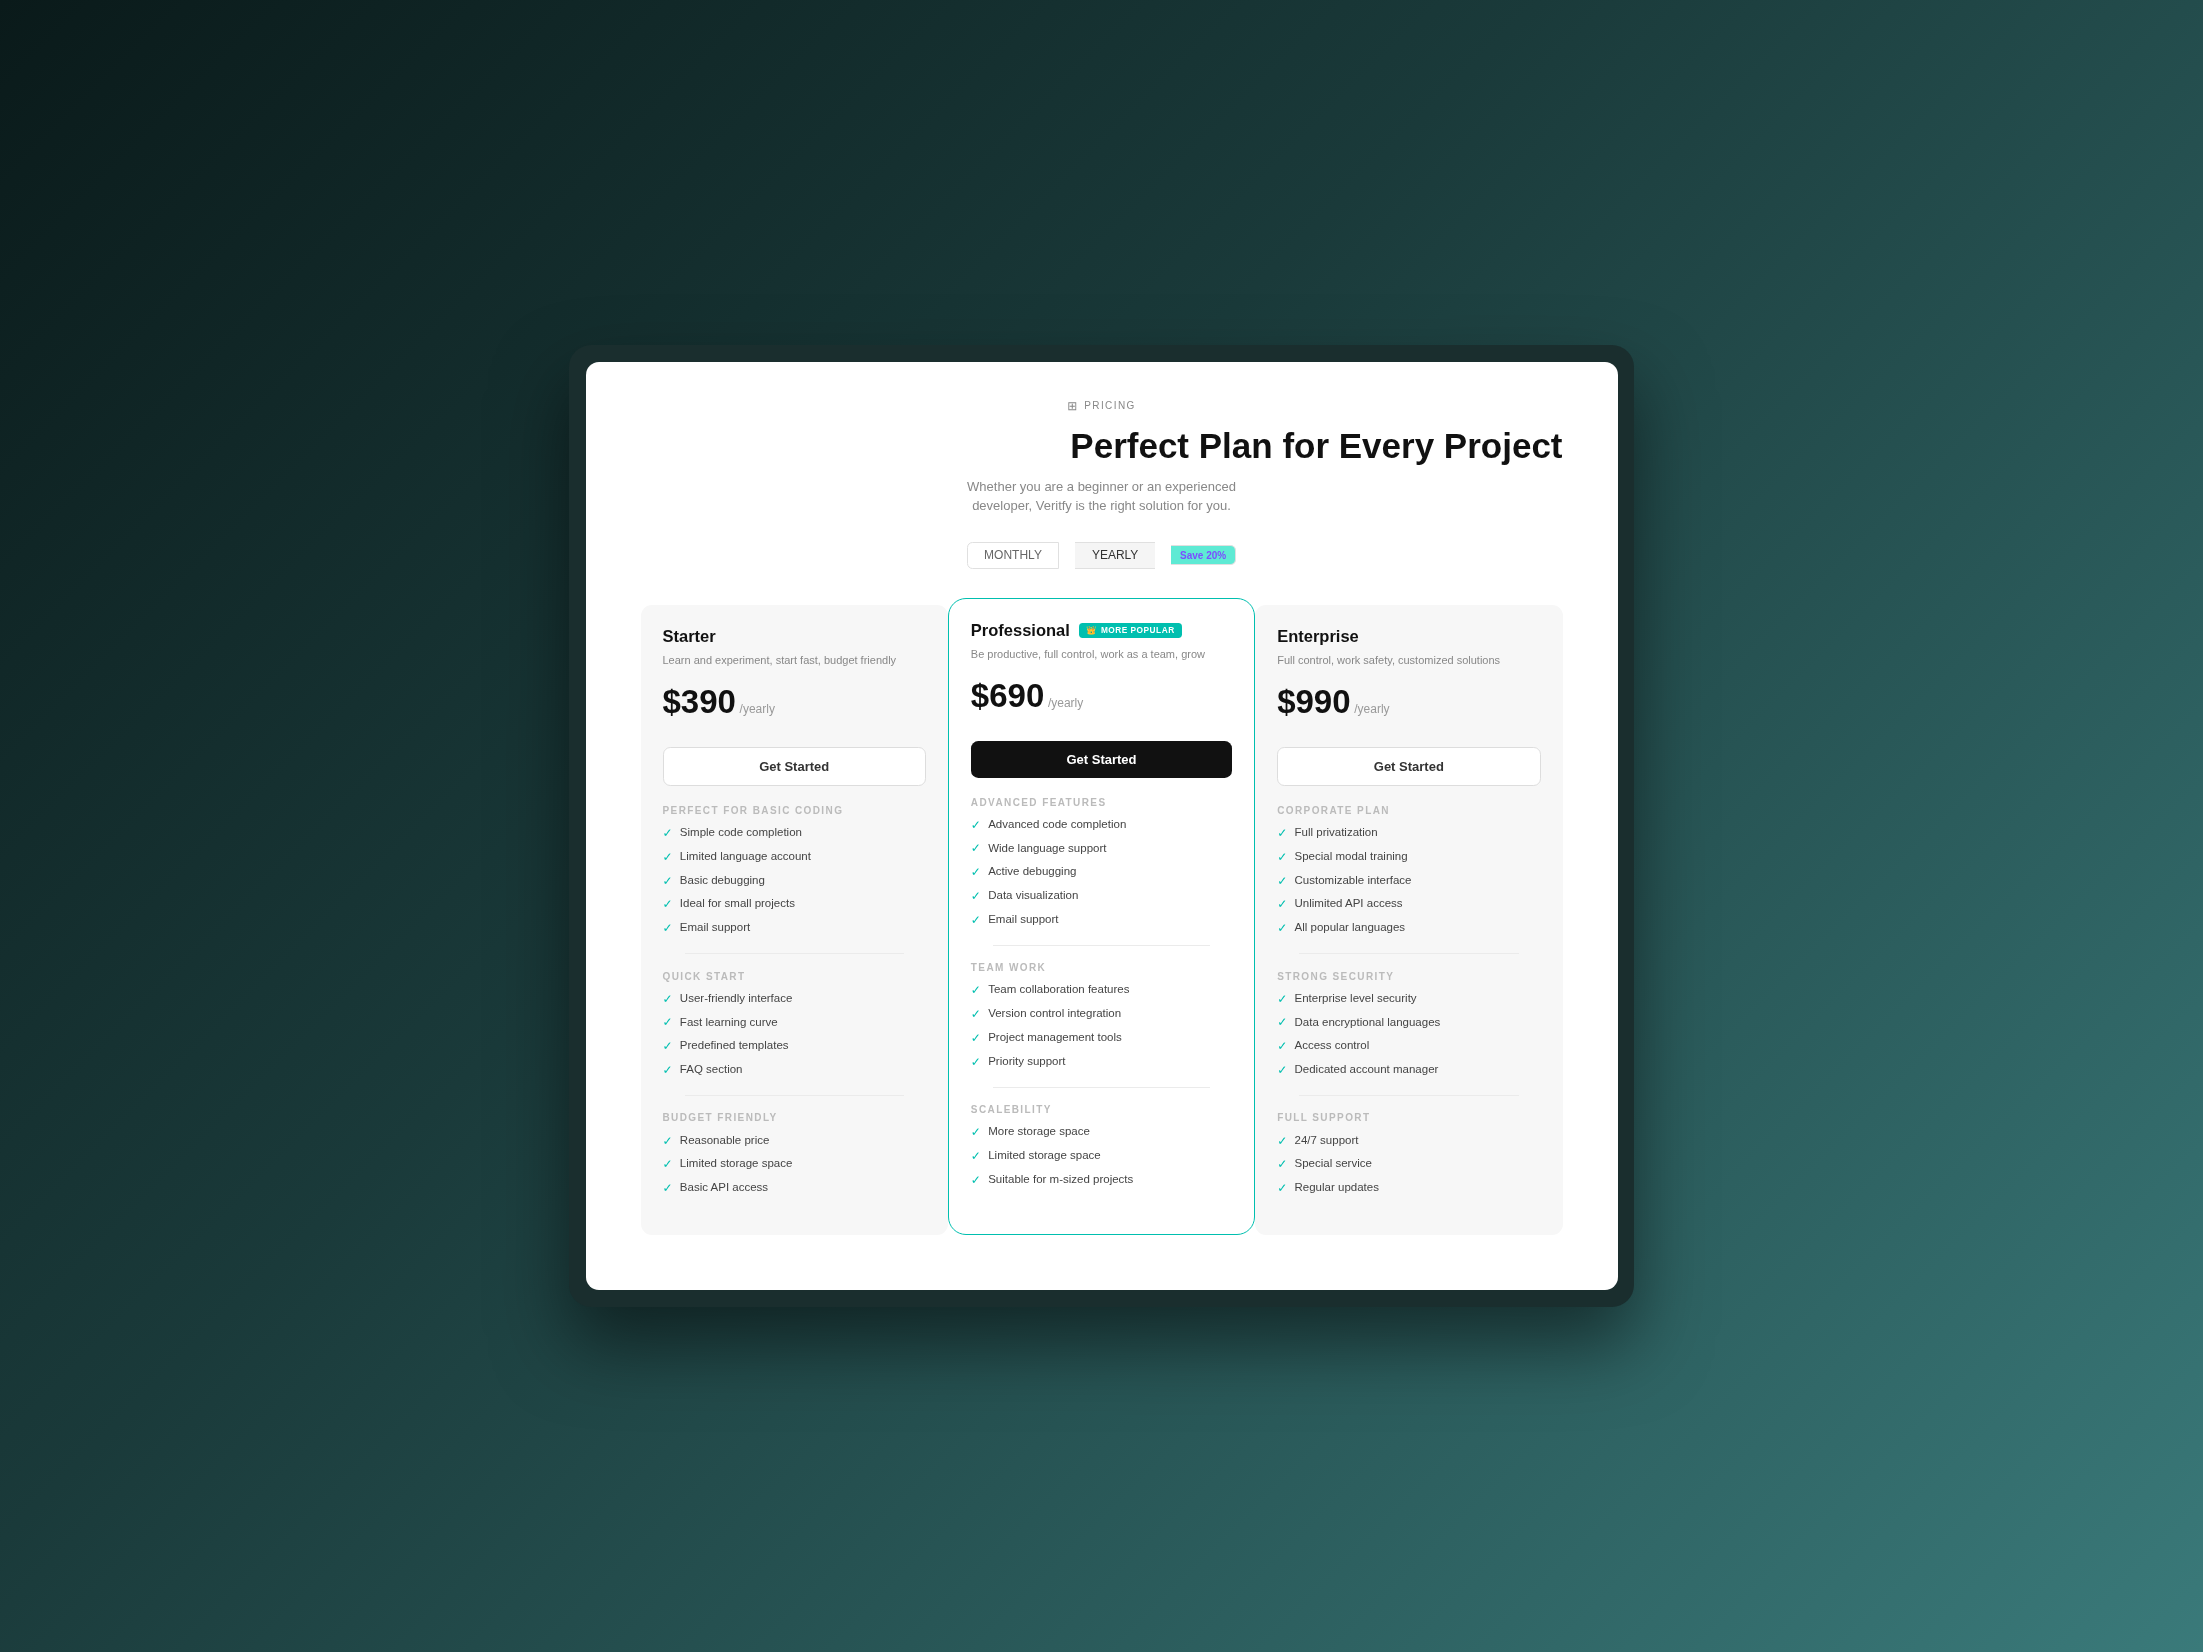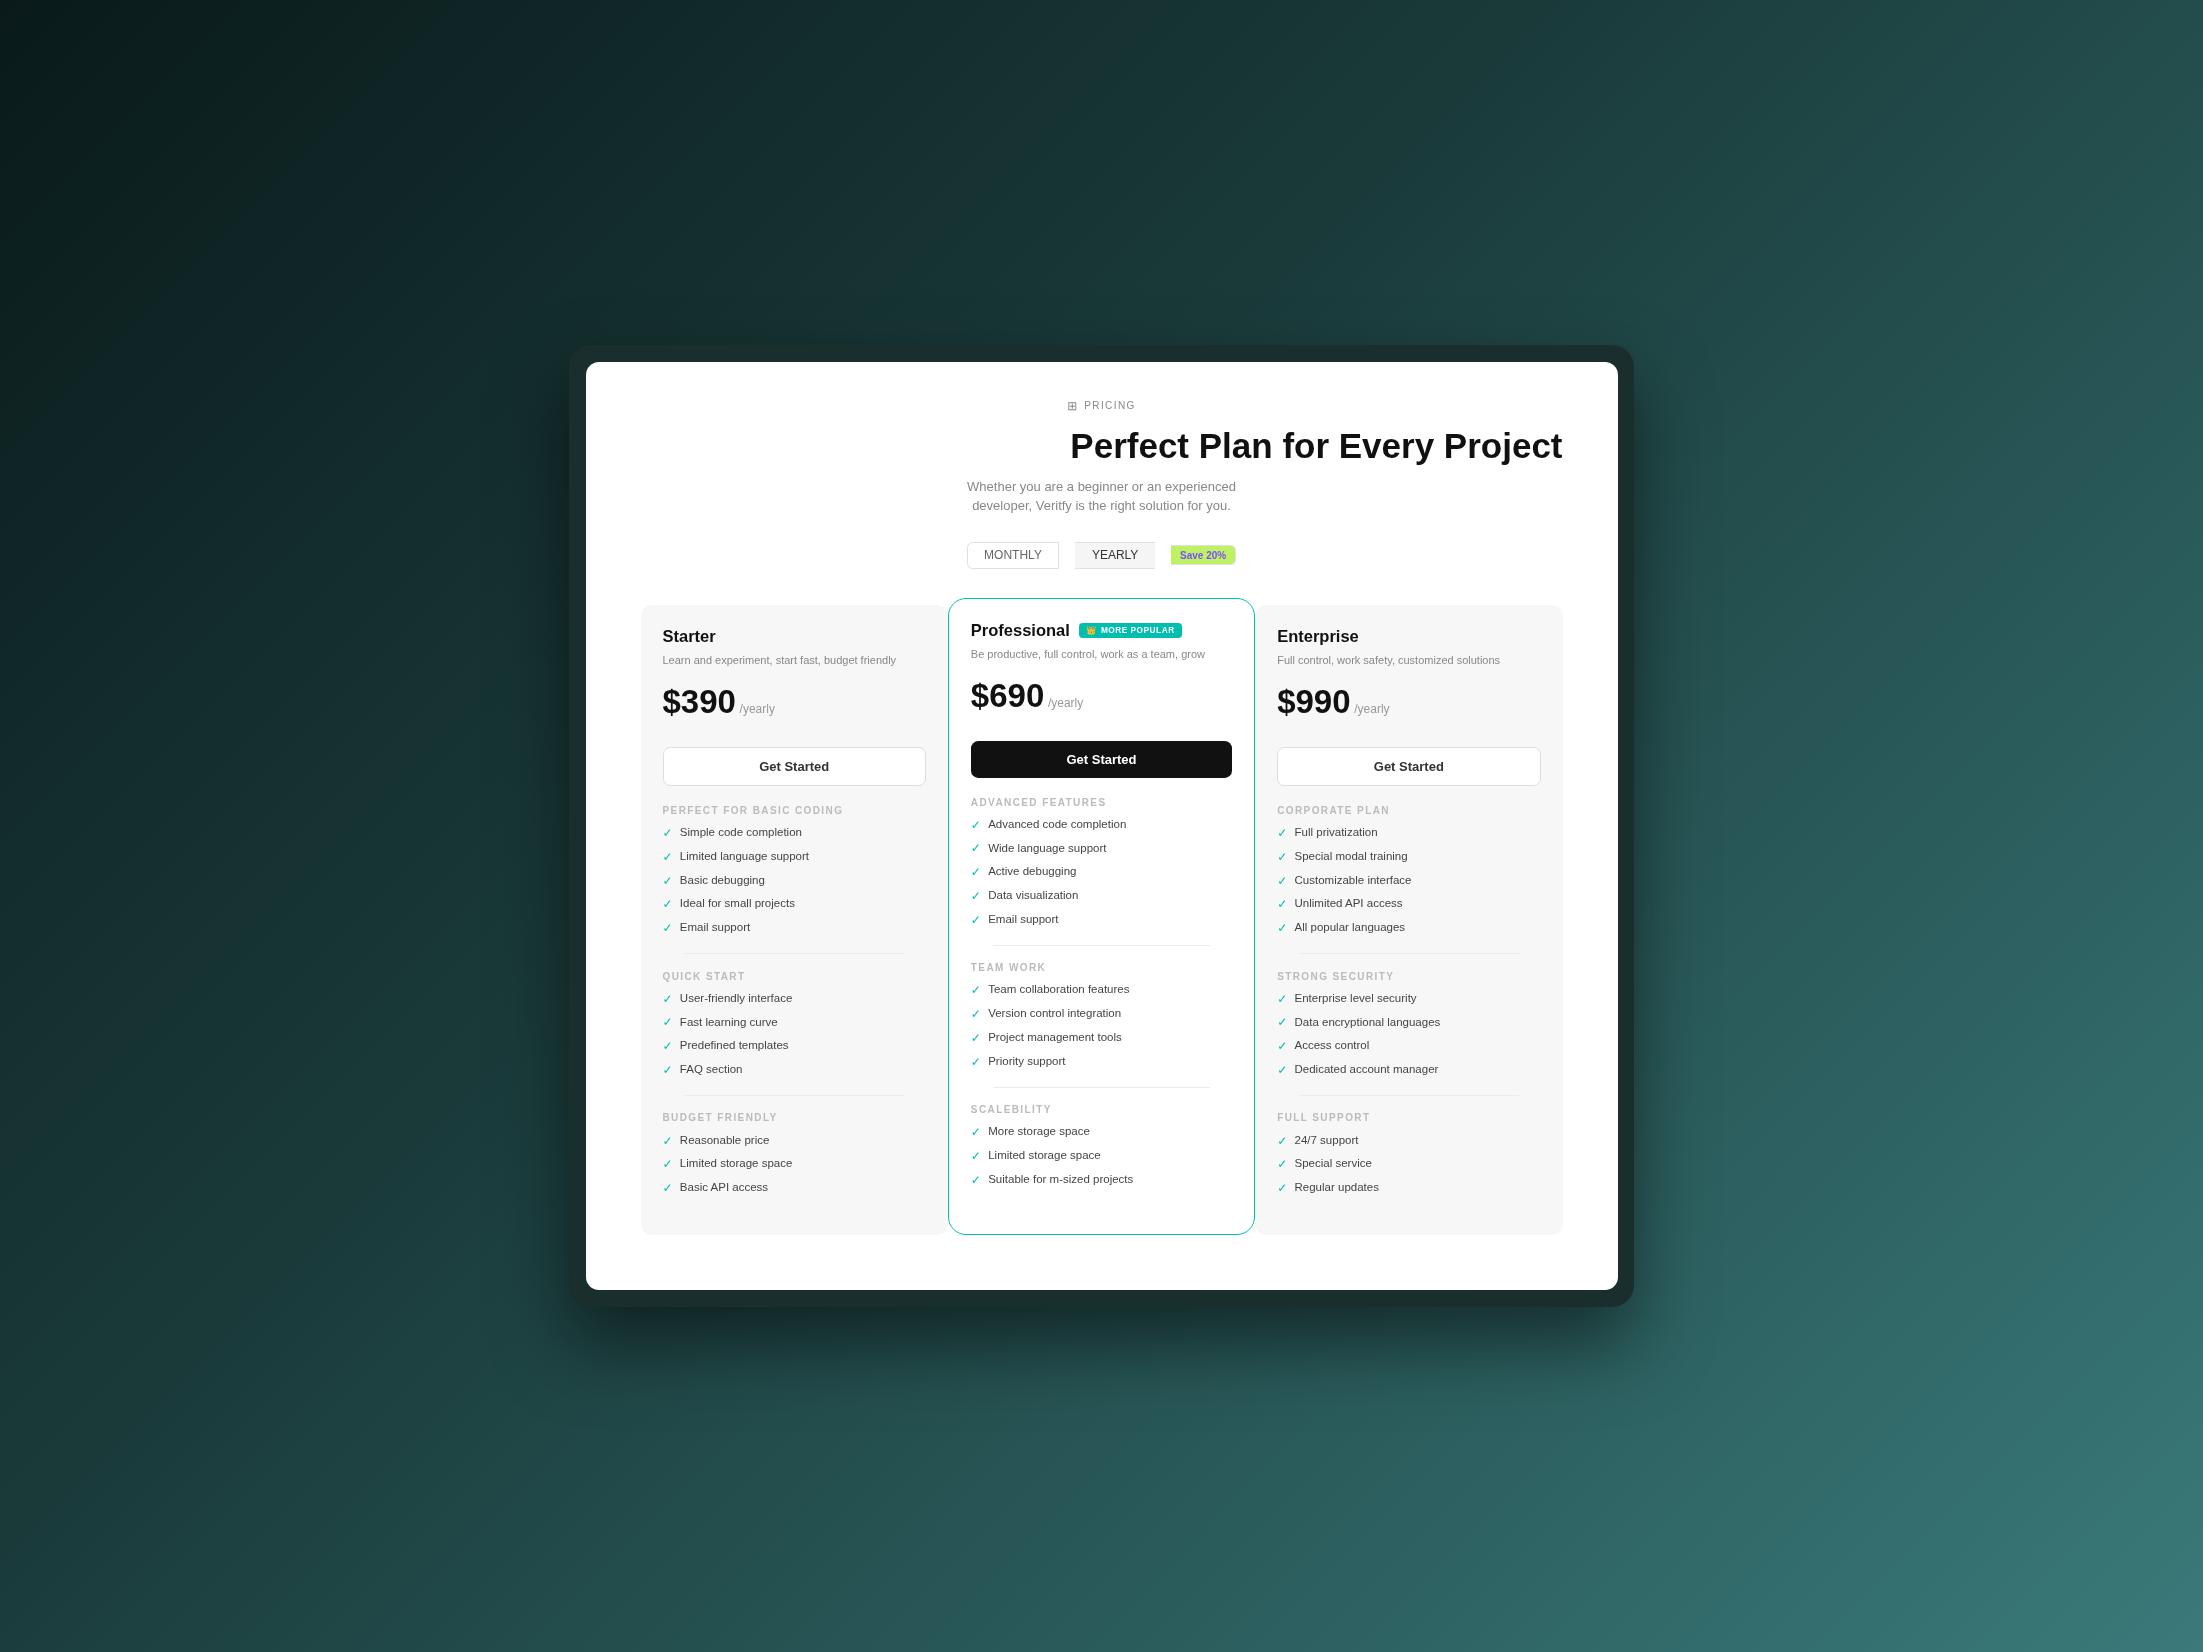--- a/index.html
+++ b/index.html
@@ -91,21 +91,21 @@
     .toggle-option:nth-child(2) {
       border-left: none;
       border-right: none;
       background: #f5f5f5;
       color: #333;
       font-weight: 500;
     }
 
     .save-badge {
       padding: 3.7px 9.2px;
-      background: #bef264;
+      background: #5eead4;
       color: #7c4dff;
       font-size: 10px;
       font-weight: 600;
       border-radius: 0 5.5px 5.5px 0;
       border: 0.9px solid #e0e0e0;
       border-left: none;
     }
 
     .plans-grid {
       display: grid;
@@ -286,21 +286,21 @@
           </div>
           <div class="plan-features">
             <div class="feature-section">
               <div class="feature-section-title">PERFECT FOR BASIC CODING</div>
               <div class="feature-item">
                 <span class="check-icon">✓</span>
                 <span>Simple code completion</span>
               </div>
               <div class="feature-item">
                 <span class="check-icon">✓</span>
-                <span>Limited language support</span>
+                <span>Limited language account</span>
               </div>
               <div class="feature-item">
                 <span class="check-icon">✓</span>
                 <span>Basic debugging</span>
               </div>
               <div class="feature-item">
                 <span class="check-icon">✓</span>
                 <span>Ideal for small projects</span>
               </div>
               <div class="feature-item">

